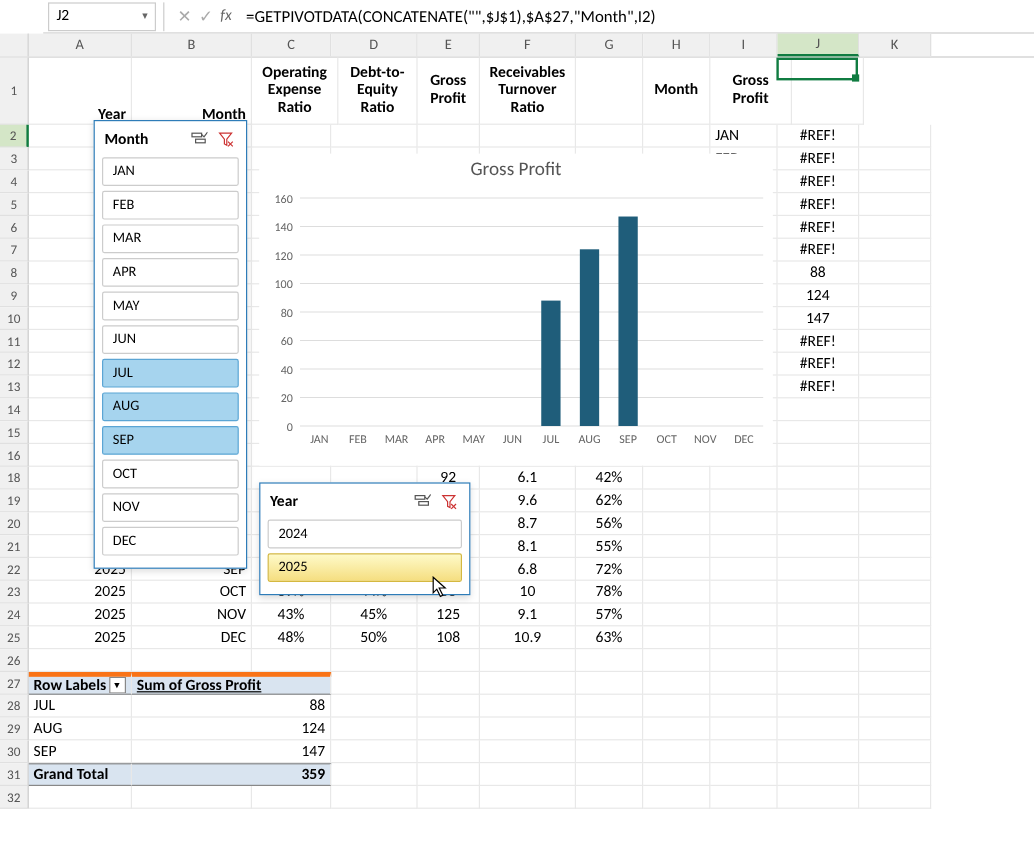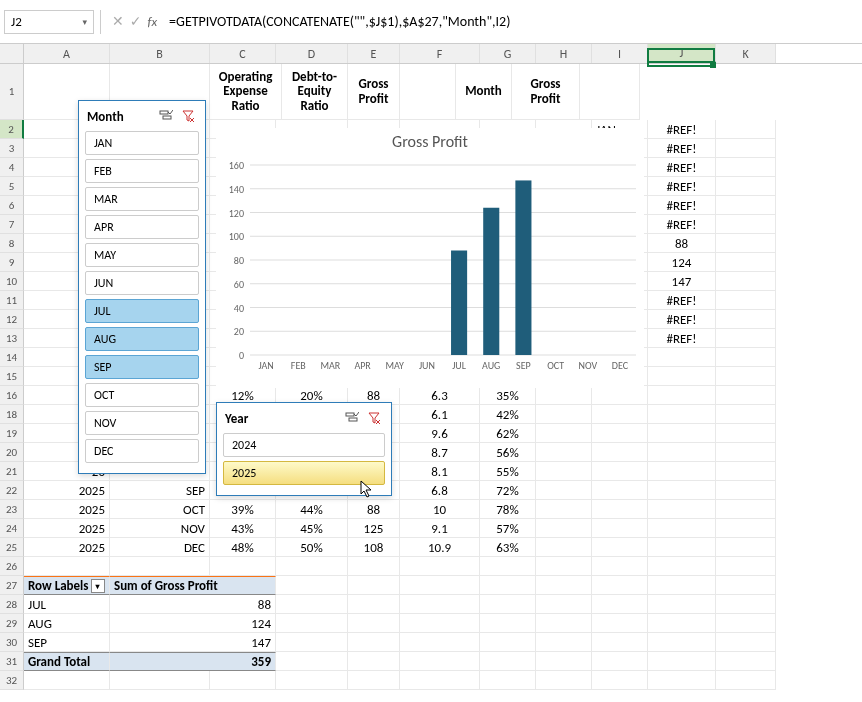--- a/index.html
+++ b/index.html
@@ -1,18 +1,18 @@
 <!DOCTYPE html>
 <html><head>
 <meta charset="utf-8">
 <style>
 * { box-sizing: border-box; margin: 0; padding: 0; font-family: Calibri, Arial, sans-serif; }
 body { background: #fff; overflow: hidden; width: 862px; height: 702px; position: relative; }
 
-.formula-bar { display: flex; align-items: center; height: 44px; border-bottom: 1px solid #ccc; background: #fff; }
+.formula-bar { display: flex; align-items: center; height: 28px; border-bottom: 1px solid #ccc; background: #fff; margin-left: 36px; }
 .name-box { width: 90px; height: 24px; border: 1px solid #ccc; margin: 0 4px; padding: 0 6px; display: flex; align-items: center; justify-content: space-between; }
 .name-box-text { font-size: 13px; }
 .dropdown-arrow { font-size: 9px; color: #666; }
 .vbar { width: 4px; height: 24px; border-left: 1px solid #ccc; margin: 0 2px; }
 .fx-icons { display: flex; align-items: center; gap: 6px; color: #aaa; font-size: 14px; padding: 0 6px; }
 .fx-lbl { font-style: italic; font-size: 13px; color: #666; }
 .formula-input { flex: 1; font-size: 14px; padding: 0 6px; }
 
 .grid-area { position: relative; }
 .col-headers { display: flex; height: 20px; border-bottom: 1px solid #ccc; }
@@ -38,21 +38,21 @@
 .slicer-hdr .ttl { flex: 1; }
 .slicer-ico { width: 18px; height: 18px; margin-left: 4px; display: flex; align-items: center; justify-content: center; }
 .slicer-list { padding: 0 6px 6px; }
 .slicer-item { border: 1px solid #ccc; border-radius: 2px; padding: 4px 8px; margin-bottom: 4px; font-size: 12px; background: #fff; cursor: pointer; }
 .slicer-item.selected { background: #a6d4ee; border-color: #5ba5d4; }
 .slicer-item.hovered { background: linear-gradient(#fefac9, #f5de80); border-color: #d4b840; }
 
 .chart-box { position: absolute; background: #fff; }
 .chart-title { text-align: center; font-size: 16px; color: #555; padding: 4px 0 8px; }
 
-.pivot-hdr { background: #d9e4f0; font-weight: bold; border-top: 1px solid #f97316; border-bottom: 1px solid #888; }
+.pivot-hdr { background: #d9e4f0; font-weight: bold; border-top: 4px solid #f97316; border-bottom: 1px solid #888; }
 .pivot-total { background: #d9e4f0; font-weight: bold; border-top: 1px solid #888; border-bottom: 1px solid #888; }
 .filter-btn { width: 14px; height: 14px; border: 1px solid #888; background: #fff; display: inline-flex; align-items: center; justify-content: center; font-size: 8px; margin-left: 2px; }
 
 .cursor-ptr { position: absolute; font-size: 14px; }
 
 
 .cA { width: 86px; } .cB { width: 100px; } .cC { width: 66px; } .cD { width: 72px; }
 .cE { width: 52px; } .cF { width: 80px; } .cG { width: 56px; } .cH { width: 56px; }
 .cI { width: 56px; } .cJ { width: 68px; } .cK { width: 60px; }
 </style>
@@ -91,20 +91,21 @@
       </div>
   </div>
   <div class="grid-body" id="gridbody">
       <div class="row" style="height: 56px;">
         <div class="rh">1</div>
         <div class="cell cA hd wrap" style="align-items: flex-end; justify-content: flex-end;">Year</div>
         <div class="cell cB hd wrap" style="align-items: flex-end; justify-content: flex-end;">Month</div>
         <div class="cell cD hd wrap">Operating Expense Ratio</div>
         <div class="cell cC hd wrap">Debt-to-Equity Ratio</div>
         <div class="cell cE hd wrap">Gross Profit</div>
+        <div class="cell cF hd wrap">Receivables Turnover Ratio</div>
         <div class="cell cH hd wrap"></div>
         <div class="cell cI hd wrap">Month</div>
         <div class="cell cJ hd wrap">Gross Profit</div>
         <div class="cell cK hd wrap"></div>
       </div>
       <div class="row">
         <div class="rh sel">2</div>
         <div class="cell cA ar">20</div>
         <div class="cell cB"></div>
         <div class="cell cC"></div>
@@ -438,21 +439,21 @@
         <div class="cell cI"></div>
         <div class="cell cJ"></div>
         <div class="cell cK"></div>
       </div>
       <div class="row">
         <div class="rh">27</div>
         <div class="cell cA pivot-hdr">
           <span>Row Labels</span>
           <span class="filter-btn">▾</span>
         </div>
-        <div class="cell pivot-hdr" style="width: 166px;">Sum of Gross Profit</div>
+        <div class="cell pivot-hdr" style="width: 166px; text-decoration: underline;">Sum of Gross Profit</div>
         <div class="cell cD"></div>
         <div class="cell cE"></div>
         <div class="cell cF"></div>
         <div class="cell cG"></div>
         <div class="cell cH"></div>
         <div class="cell cI"></div>
         <div class="cell cJ"></div>
         <div class="cell cK"></div>
       </div>
       <div class="row">

